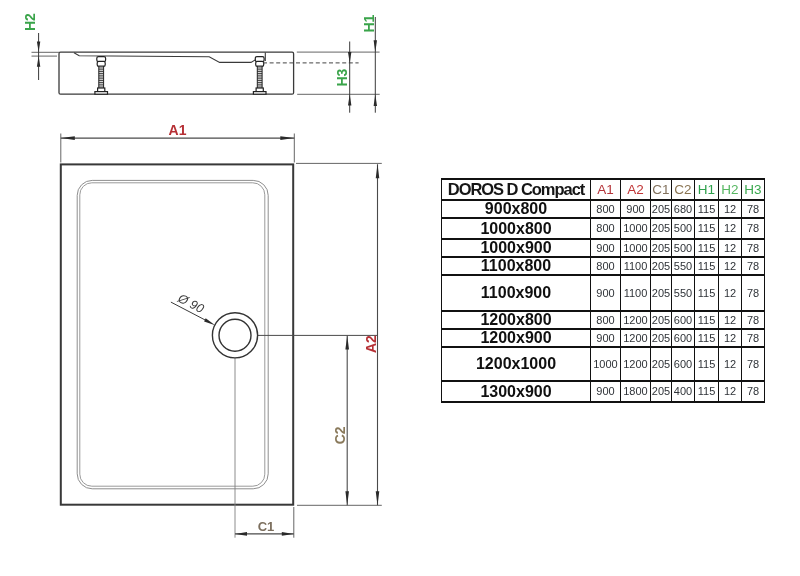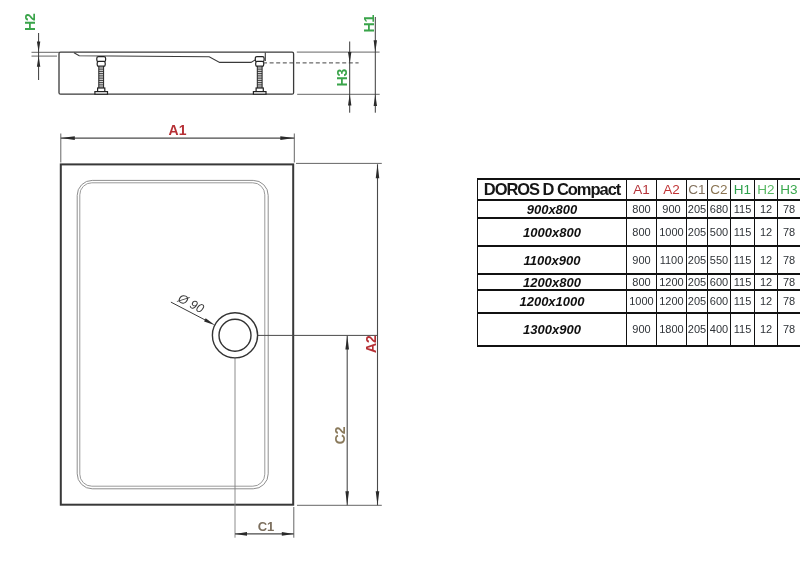--- a/index.html
+++ b/index.html
@@ -1,21 +1,21 @@
 <!DOCTYPE html>
 <html><head>
 <meta charset="utf-8">
 <style>
   html,body{margin:0;padding:0;}
   body{width:800px;height:576px;background:#ffffff;font-family:"Liberation Sans",sans-serif;overflow:hidden;}
   #page{position:relative;width:800px;height:576px;background:#ffffff;}
   svg{position:absolute;left:0;top:0;}
-  table.dim{position:absolute;left:441px;top:178px;border-collapse:collapse;table-layout:fixed;background:#fff;width:324px;margin-left:36px;}
+  table.dim{position:absolute;left:441px;top:178px;border-collapse:collapse;table-layout:fixed;background:#fff;width:324px;}
   table.dim td{border-left:1px solid #111;border-right:1px solid #111;border-top:2px solid #111;border-bottom:2px solid #111;padding:0;text-align:center;vertical-align:middle;line-height:1;}
-  td.nm{font-weight:bold;font-style:italic;font-size:13px;color:#101010;}
+  td.nm{font-weight:bold;font-size:16px;color:#101010;}
   td.v{font-size:11px;color:#2f3338;}
   td.hdr{font-size:13.5px;}
   td.title{font-weight:bold;font-size:16.5px;color:#161616;text-align:left;padding-left:11px;letter-spacing:-1.05px;white-space:nowrap;}
 </style>
 </head>
 <body>
 <div id="page">
 <svg width="800" height="576" viewBox="0 0 800 576">
   <g fill="none" stroke-linecap="butt">
 
@@ -128,61 +128,91 @@
   <tr style="height:18.1px">
           <td class="nm">900x800</td>
           <td class="v">800</td>
           <td class="v">900</td>
           <td class="v">205</td>
           <td class="v">680</td>
           <td class="v">115</td>
           <td class="v">12</td>
           <td class="v">78</td>
         </tr>
-  <tr style="height:28px">
+  <tr style="height:21px">
           <td class="nm">1000x800</td>
           <td class="v">800</td>
           <td class="v">1000</td>
           <td class="v">205</td>
           <td class="v">500</td>
           <td class="v">115</td>
           <td class="v">12</td>
           <td class="v">78</td>
         </tr>
-  <tr style="height:28px">
+  <tr style="height:18.1px">
+          <td class="nm">1000x900</td>
+          <td class="v">900</td>
+          <td class="v">1000</td>
+          <td class="v">205</td>
+          <td class="v">500</td>
+          <td class="v">115</td>
+          <td class="v">12</td>
+          <td class="v">78</td>
+        </tr>
+  <tr style="height:18.1px">
+          <td class="nm">1100x800</td>
+          <td class="v">800</td>
+          <td class="v">1100</td>
+          <td class="v">205</td>
+          <td class="v">550</td>
+          <td class="v">115</td>
+          <td class="v">12</td>
+          <td class="v">78</td>
+        </tr>
+  <tr style="height:36px">
           <td class="nm">1100x900</td>
           <td class="v">900</td>
           <td class="v">1100</td>
           <td class="v">205</td>
           <td class="v">550</td>
           <td class="v">115</td>
           <td class="v">12</td>
           <td class="v">78</td>
         </tr>
   <tr style="height:16px">
           <td class="nm">1200x800</td>
           <td class="v">800</td>
           <td class="v">1200</td>
           <td class="v">205</td>
           <td class="v">600</td>
           <td class="v">115</td>
           <td class="v">12</td>
           <td class="v">78</td>
         </tr>
-  <tr style="height:23px">
+  <tr style="height:18.1px">
+          <td class="nm">1200x900</td>
+          <td class="v">900</td>
+          <td class="v">1200</td>
+          <td class="v">205</td>
+          <td class="v">600</td>
+          <td class="v">115</td>
+          <td class="v">12</td>
+          <td class="v">78</td>
+        </tr>
+  <tr style="height:34px">
           <td class="nm">1200x1000</td>
           <td class="v">1000</td>
           <td class="v">1200</td>
           <td class="v">205</td>
           <td class="v">600</td>
           <td class="v">115</td>
           <td class="v">12</td>
           <td class="v">78</td>
         </tr>
-  <tr style="height:33px">
+  <tr style="height:21px">
           <td class="nm">1300x900</td>
           <td class="v">900</td>
           <td class="v">1800</td>
           <td class="v">205</td>
           <td class="v">400</td>
           <td class="v">115</td>
           <td class="v">12</td>
           <td class="v">78</td>
         </tr>
 </tbody>

